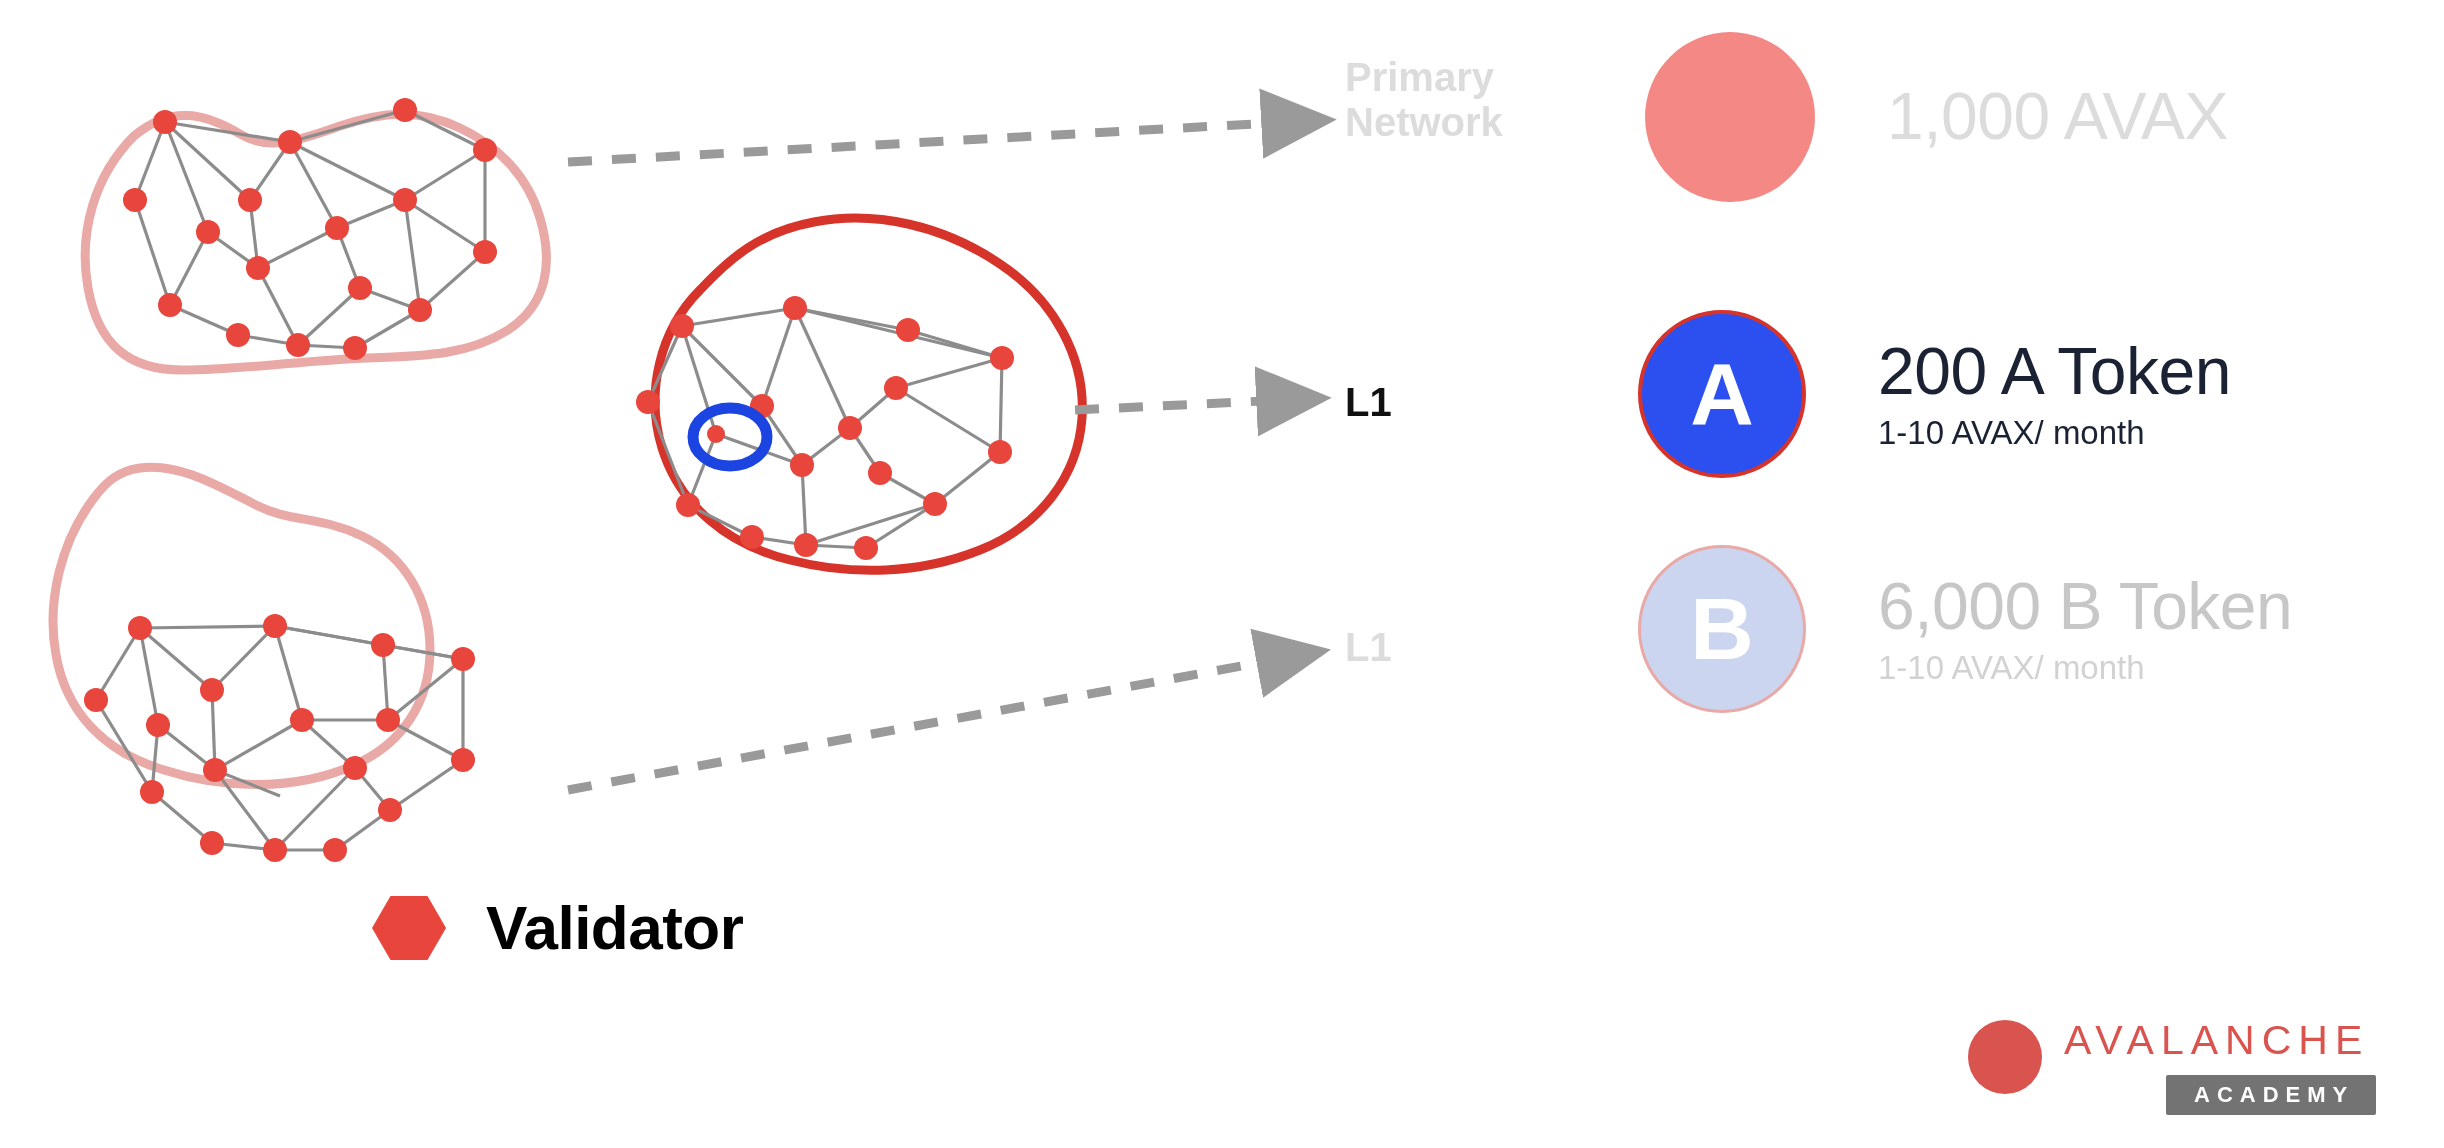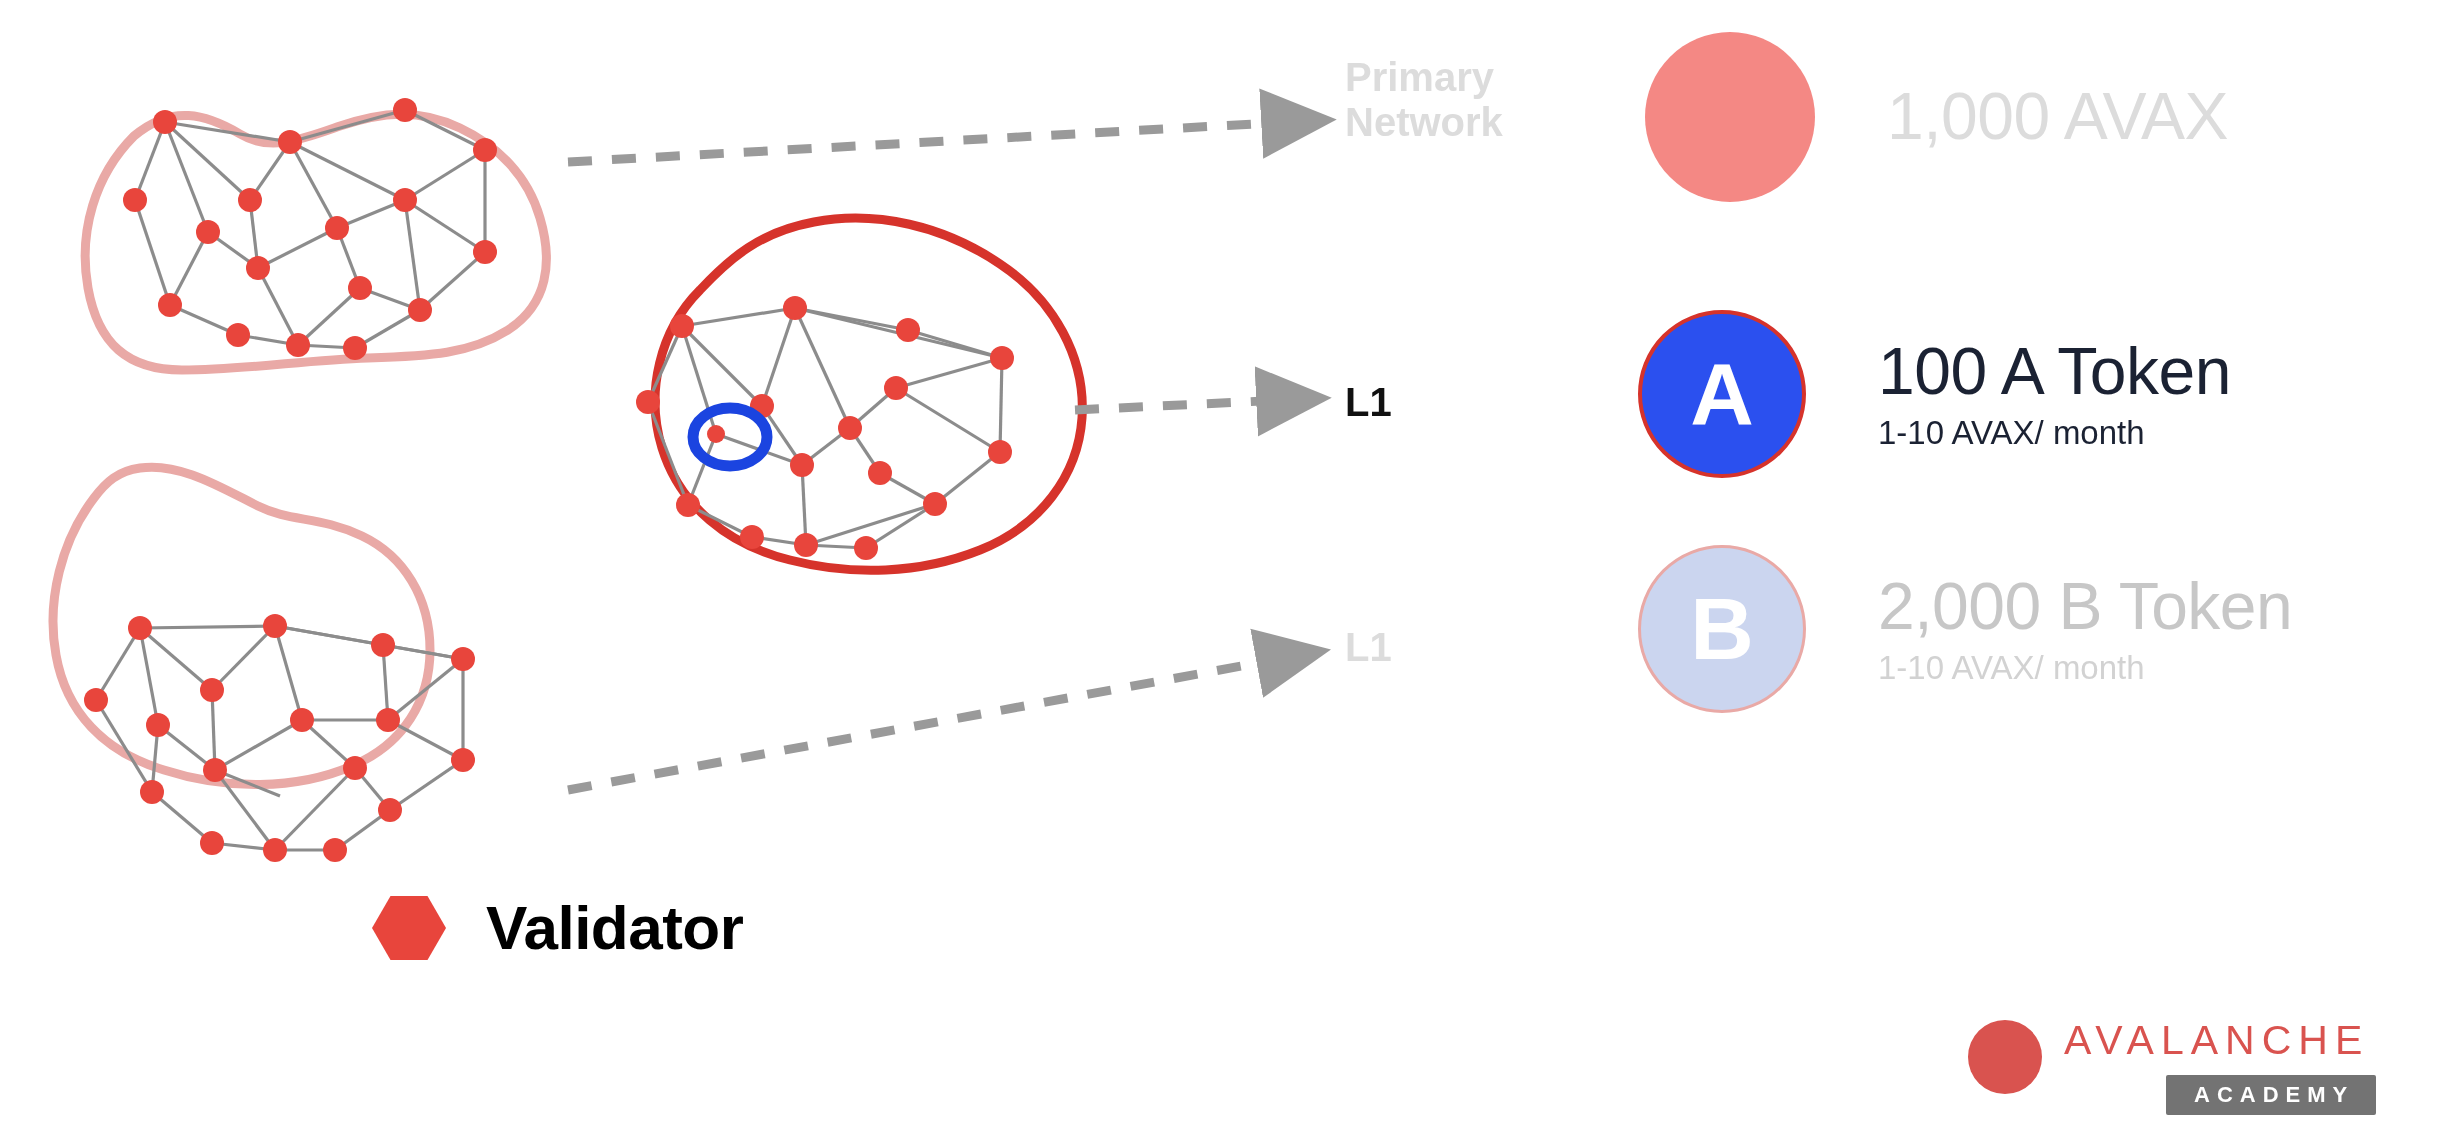--- a/index.html
+++ b/index.html
@@ -308,31 +308,31 @@
     <div class="row-text">
       <div class="row-title" style="font-size:66px;color:#DCDCDC;">1,000 AVAX</div>
     </div>
   </div>
 
   <div class="row" style="left:1638px;top:310px;">
     <div class="token-circle" style="width:168px;height:168px;background:#2B50EF;border:4px solid #D6332B;">
       <span class="token-letter" style="font-size:88px;color:#ffffff;">A</span>
     </div>
     <div class="row-text">
-      <div class="row-title" style="font-size:66px;color:#1B2233;">100 A Token</div>
+      <div class="row-title" style="font-size:66px;color:#1B2233;">200 A Token</div>
       <div class="row-sub" style="font-size:33px;color:#1B2233;">1-10 AVAX/ month</div>
     </div>
   </div>
 
   <div class="row" style="left:1638px;top:545px;">
     <div class="token-circle" style="width:168px;height:168px;background:#CBD5EF;border:3px solid #E9A9A6;">
       <span class="token-letter" style="font-size:88px;color:#ffffff;">B</span>
     </div>
     <div class="row-text">
-      <div class="row-title" style="font-size:66px;color:#C7C7C7;">2,000 B Token</div>
+      <div class="row-title" style="font-size:66px;color:#C7C7C7;">6,000 B Token</div>
       <div class="row-sub" style="font-size:33px;color:#D2D2D2;">1-10 AVAX/ month</div>
     </div>
   </div>
 
   <div id="legend">
     <div id="legend-hex"></div>
     <div id="legend-label">Validator</div>
   </div>
 
   <div id="brand">

